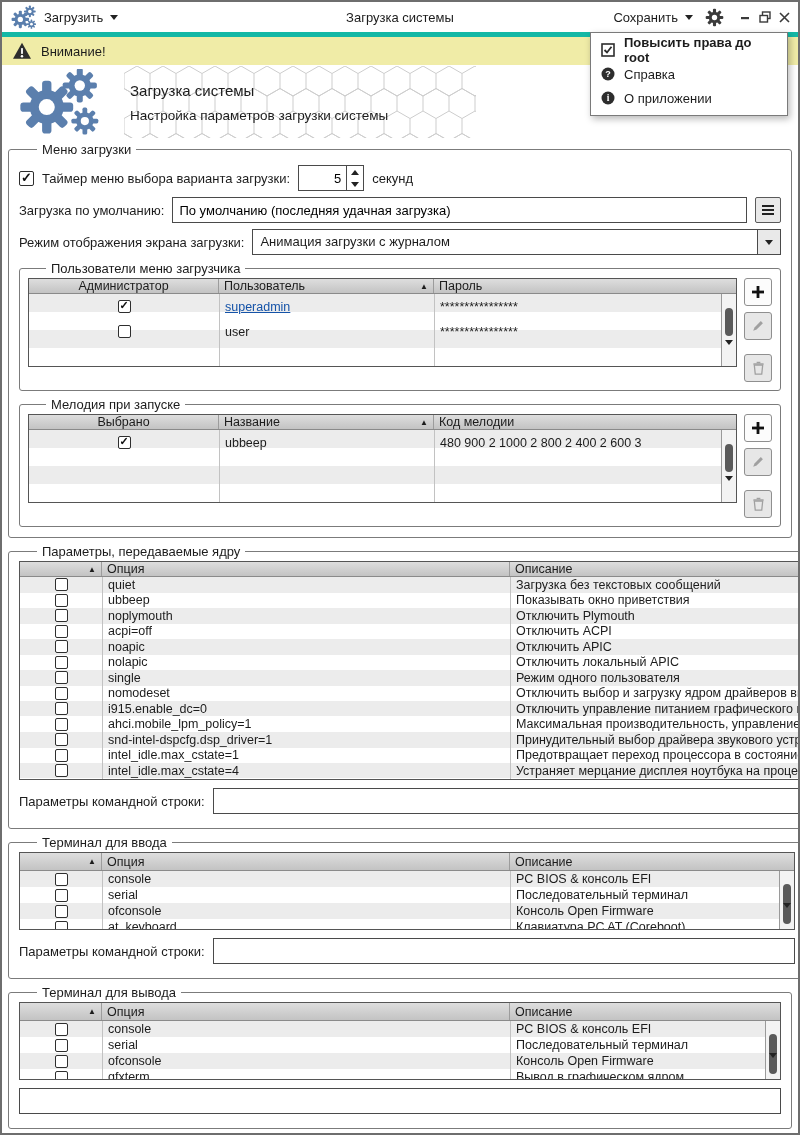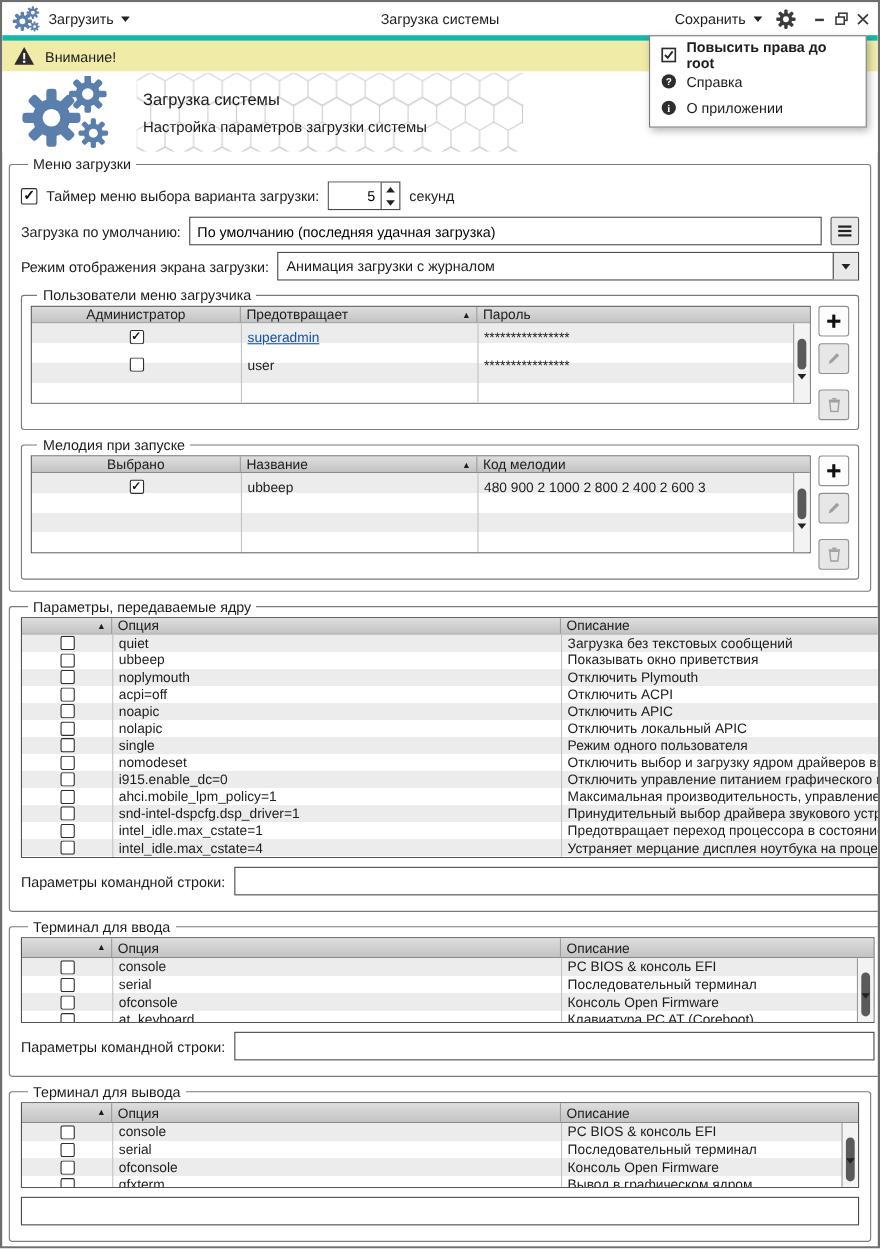--- a/index.html
+++ b/index.html
@@ -19,21 +19,21 @@
   .menu-item{display:flex;align-items:center;gap:9px;height:24px;padding:0 10px;font-size:13px;}
   .menu-item.first{font-weight:bold;}
   
   .header{position:relative;height:74px;display:flex;align-items:center;padding-left:16px;background:#fff;}
   .header-text{position:relative;margin-left:24px;width:348px;height:72px;display:flex;flex-direction:column;justify-content:center;gap:9px;}
   .hexbg{position:absolute;left:-6px;top:0;z-index:0;}
   .h-title{position:relative;z-index:1;font-size:15px;}
   .h-sub{position:relative;z-index:1;font-size:13.5px;}
   
   fieldset{border:1px solid #7b7b7b;border-radius:3px;margin:3px 6px 6px;padding:2px 10px 8px;}
-  legend{padding:0 5px;margin-left:6px;font-size:13px;}
+  legend{padding:0 5px;margin-left:18px;font-size:13px;}
   fieldset.inner{margin:6px 0 2px;padding:2px 8px 8px;}
   .frow{display:flex;align-items:center;gap:8px;margin:6px 0;font-size:13px;}
   .cb{display:inline-flex;align-items:center;justify-content:center;width:15px;height:15px;border:1.5px solid #2e2e2e;background:#fff;box-sizing:border-box;font-size:13px;font-weight:bold;color:transparent;border-radius:2px;}
   .cb.checked{color:#111;}
   .cb.checked::after{content:"✓";margin-top:-2px;}
   .cb.small{width:13px;height:13px;border-width:1px;font-size:11px;}
   .spin{display:inline-flex;width:66px;height:26px;border:1px solid #4a4a4a;box-sizing:border-box;}
   .spin-val{flex:1;border:none;outline:none;text-align:right;padding-right:5px;font:13px "Liberation Sans",sans-serif;min-width:0;}
   .spin-btns{width:16px;border-left:1px solid #4a4a4a;display:flex;flex-direction:column;}
   .spin-b{flex:1;display:flex;align-items:center;justify-content:center;}
@@ -254,21 +254,21 @@
       </div>
     </div>
 
     <fieldset class="inner">
       <legend>Пользователи меню загрузчика</legend>
       <div class="tblwrap">
         <div class="tbl">
           <div class="tbl-head">
             <div class="th uc1" style="justify-content:center;">Администратор</div>
             <div class="th uc2">
-              <span>Предотвращает</span>
+              <span>Пользователь</span>
               <span class="sort">▲</span>
             </div>
             <div class="th last">Пароль</div>
           </div>
           <div class="tbl-body u-body">
 
               <div class="tbl-row u-row">
                 <div class="cell uc1 ccenter">
                   <span class="cb small checked"></span>
                 </div>

